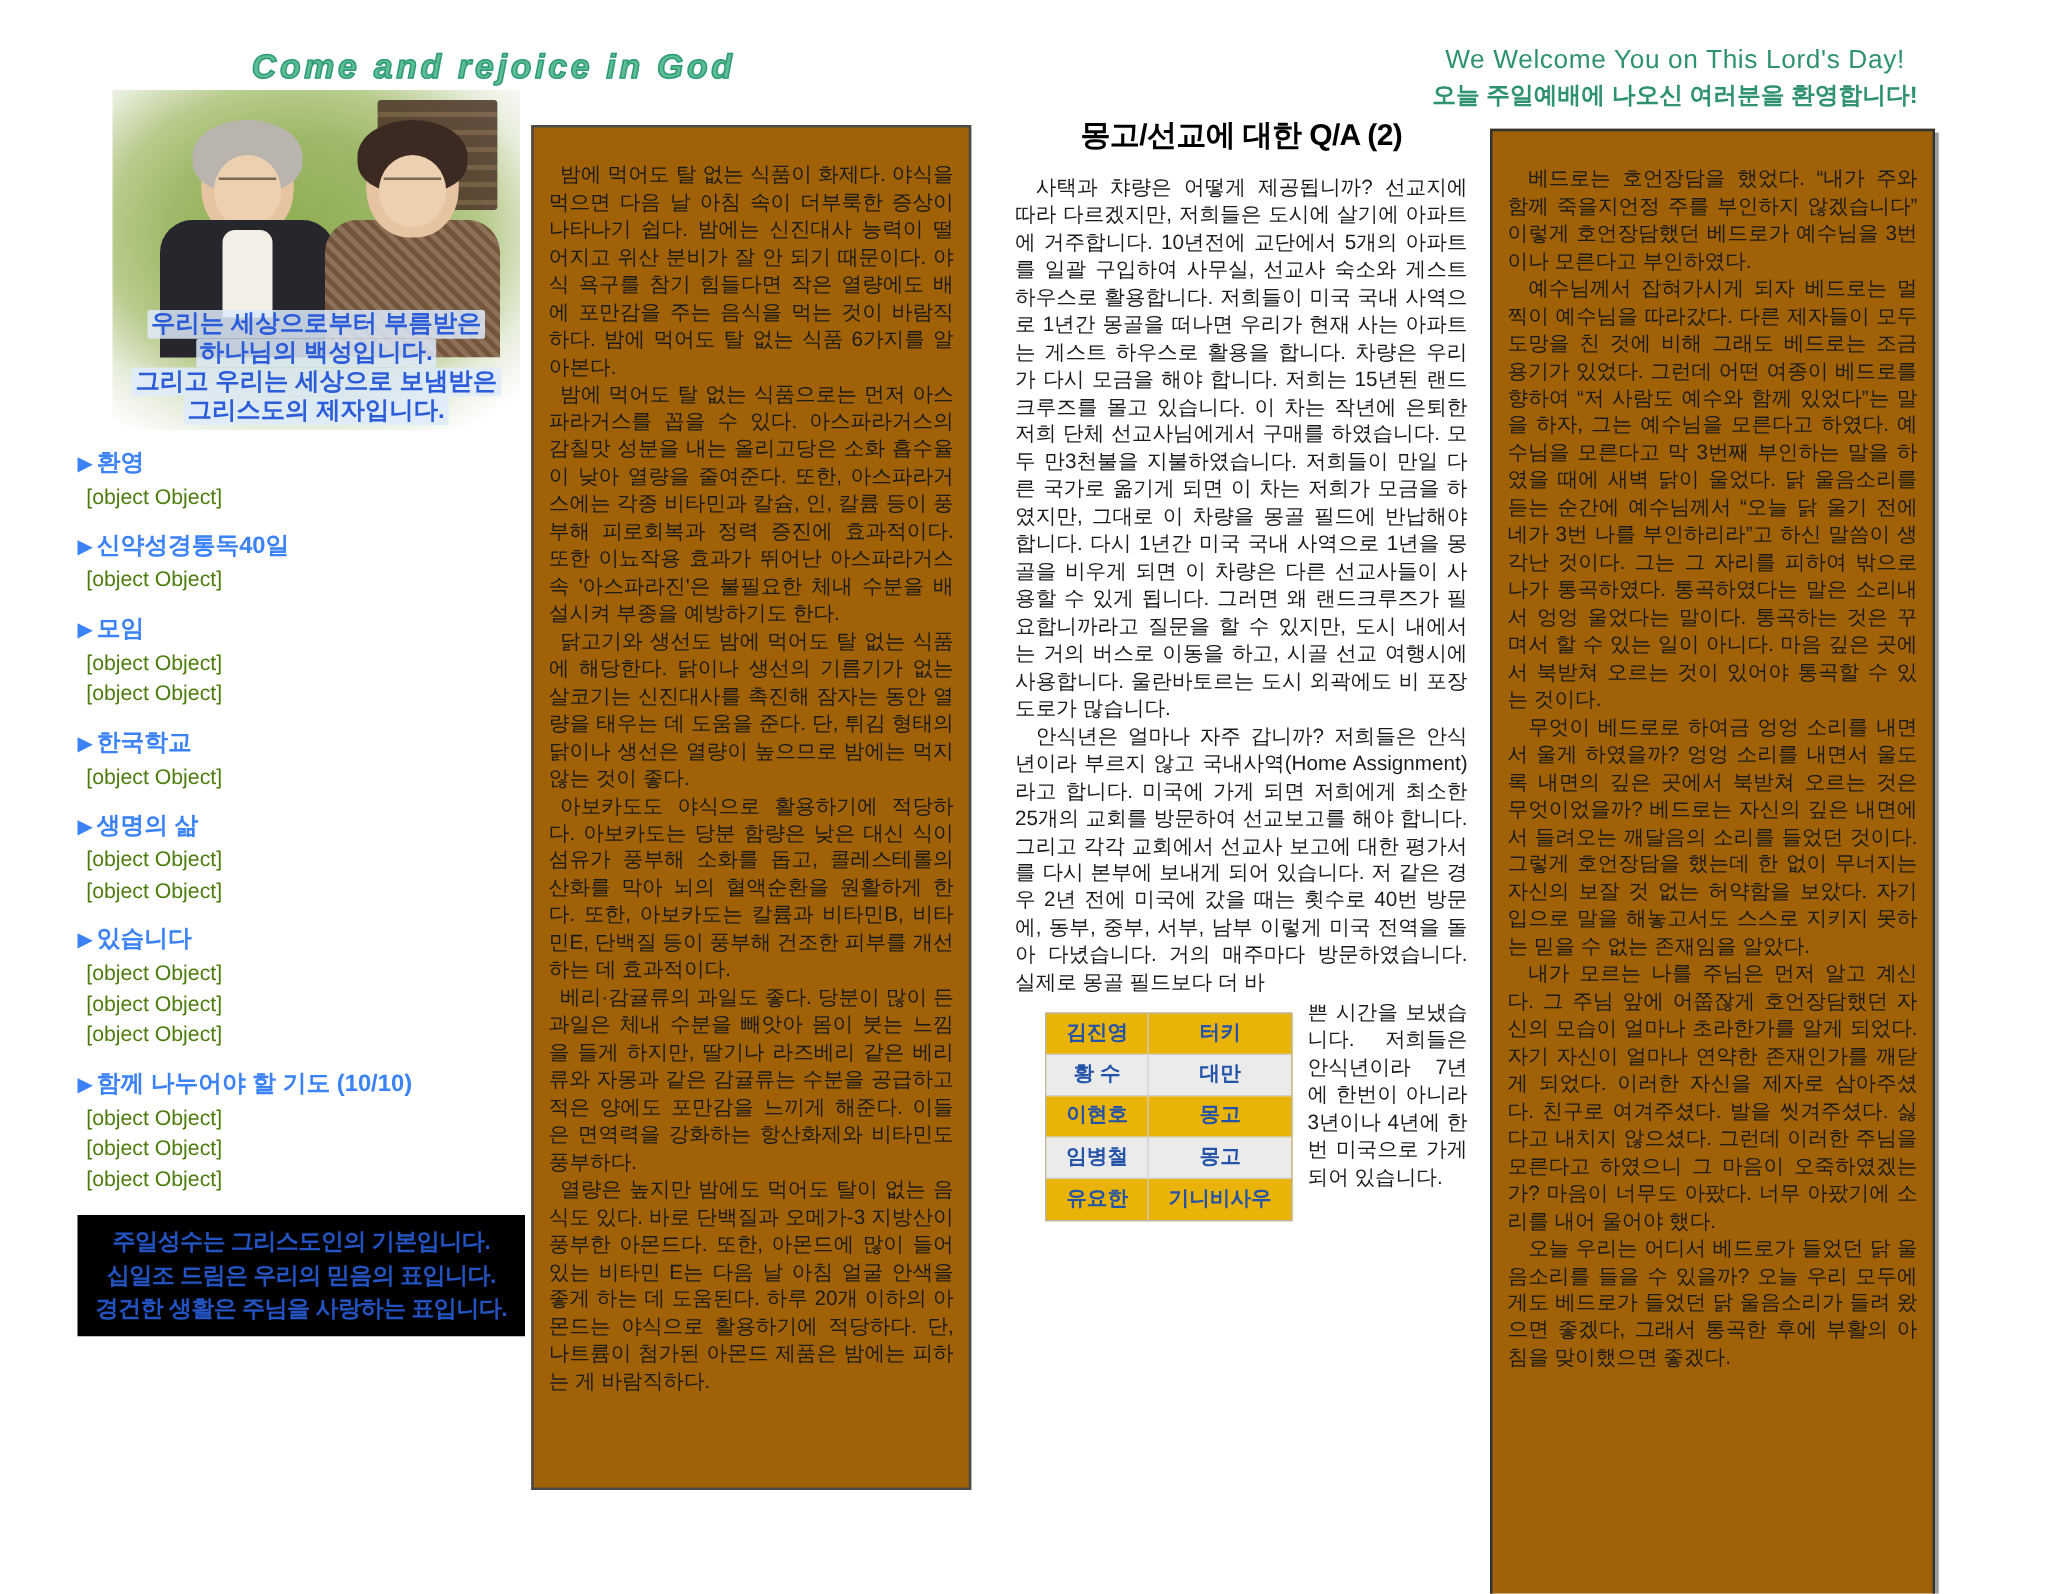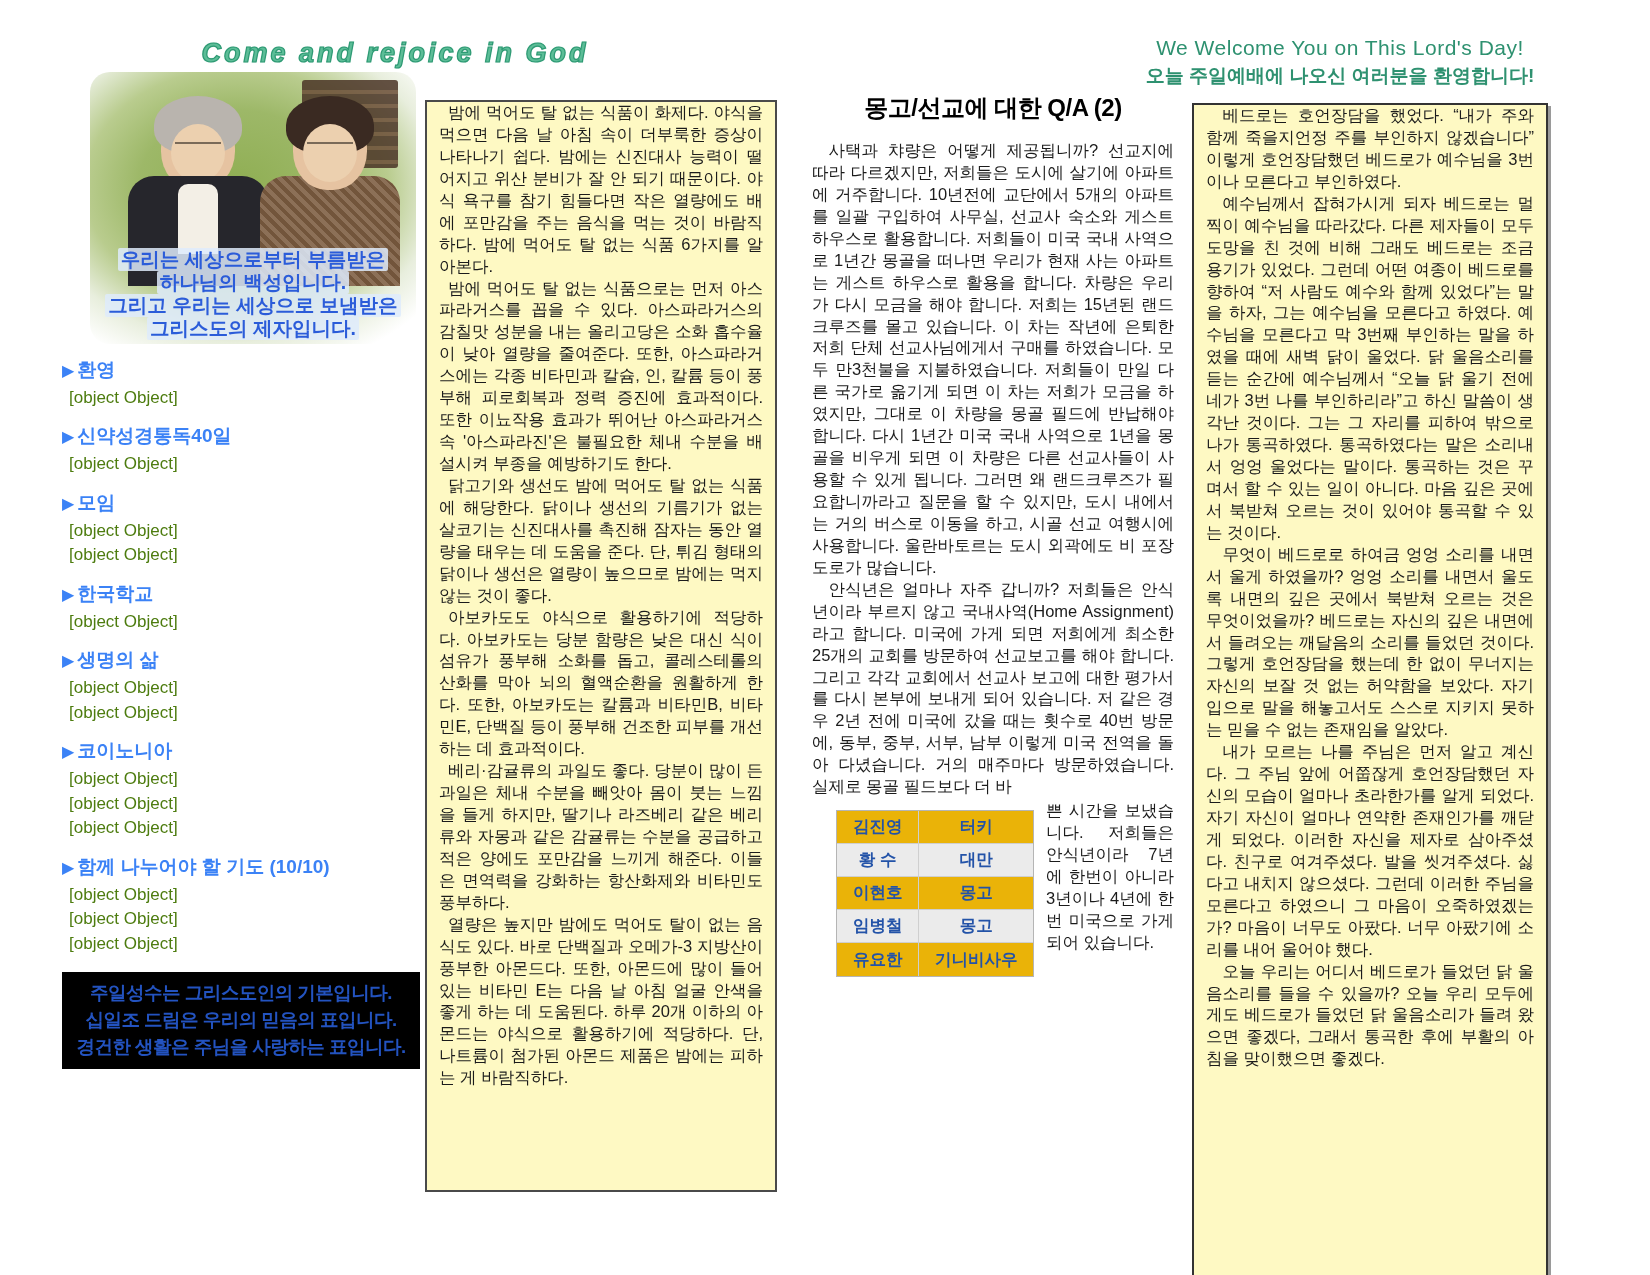--- a/index.html
+++ b/index.html
@@ -16,26 +16,26 @@
   .hdr-right { position:absolute; left:1100px; top:36px; width:480px; text-align:center; color:#2e9170; }
   .hdr-right-en { font-size:21px; letter-spacing:0.5px; }
   .hdr-right-ko { font-size:19px; font-weight:bold; margin-top:3px; }
 
   
   .col { position:absolute; }
   .col1 { left:62px;  top:72px;  width:358px; }
   .col2 { left:425px; top:100px; width:352px; height:1092px; }
   .col3 { left:812px; top:88px;  width:362px; }
   .col4 { left:1192px; top:103px; width:356px; height:1240px; }
-  .boxed { background:#fef9c3; border:2px solid #4a4a4a; padding:0 12px; overflow:hidden; }
+  .boxed { background:#a16207; border:2px solid #4a4a4a; padding:28px 12px; overflow:hidden; }
   .heavy { border:2px solid #333; box-shadow:3px 3px 0 #9a9a9a; }
 
   
   .photo { position:relative; margin-left:28px; width:326px; height:272px; overflow:hidden;
-    background:radial-gradient(ellipse 75% 70% at 45% 42%, #8fae53 0%, #9db868 40%, #b9cc8e 62%, #e8eedd 82%, #ffffff 100%);border-radius:20px; }
+    background:radial-gradient(ellipse 75% 70% at 45% 42%, #8fae53 0%, #9db868 40%, #b9cc8e 62%, #e8eedd 82%, #ffffff 100%); }
   .frame { position:absolute; right:18px; top:8px; width:96px; height:88px; background:#4a3426; border-radius:3px;
     background-image:repeating-linear-gradient(180deg,#4a3426 0 10px,#6b4e38 10px 14px); opacity:.85; }
   .person { position:absolute; bottom:58px; }
   .p-left  { left:38px; }
   .p-right { left:170px; }
   .head { width:74px; height:84px; border-radius:50% 50% 46% 46%; background:#e6c3a1; position:relative; margin:0 auto; }
   .hair-gray { position:absolute; top:-10px; left:-7px; width:88px; height:58px; border-radius:50% 50% 40% 40%; background:#b9b4ae; }
   .hair-dark { position:absolute; top:-10px; left:-7px; width:88px; height:58px; border-radius:50% 50% 40% 40%; background:#3a2a22; }
   .face { position:absolute; top:18px; left:10px; width:54px; height:58px; border-radius:50%; background:#ecd0af; }
   .glasses { position:absolute; top:36px; left:14px; width:46px; height:12px; border-top:2px solid #7a6a58; }
@@ -139,21 +139,21 @@
           </div>
       </div>
         <div class="section">
         <div class="sec-title"><span class="arrow">▶</span><span>생명의 삶</span></div>
         <div class="sec-body">
             <div class="sec-line">[object Object]</div>
             <div class="sec-line">[object Object]</div>
           </div>
       </div>
         <div class="section">
-        <div class="sec-title"><span class="arrow">▶</span><span>코이노니아</span></div>
+        <div class="sec-title"><span class="arrow">▶</span><span>있습니다</span></div>
         <div class="sec-body">
             <div class="sec-line">[object Object]</div>
             <div class="sec-line">[object Object]</div>
             <div class="sec-line">[object Object]</div>
           </div>
       </div>
         <div class="section">
         <div class="sec-title"><span class="arrow">▶</span><span>함께 나누어야 할 기도 (10/10)</span></div>
         <div class="sec-body">
             <div class="sec-line">[object Object]</div>

